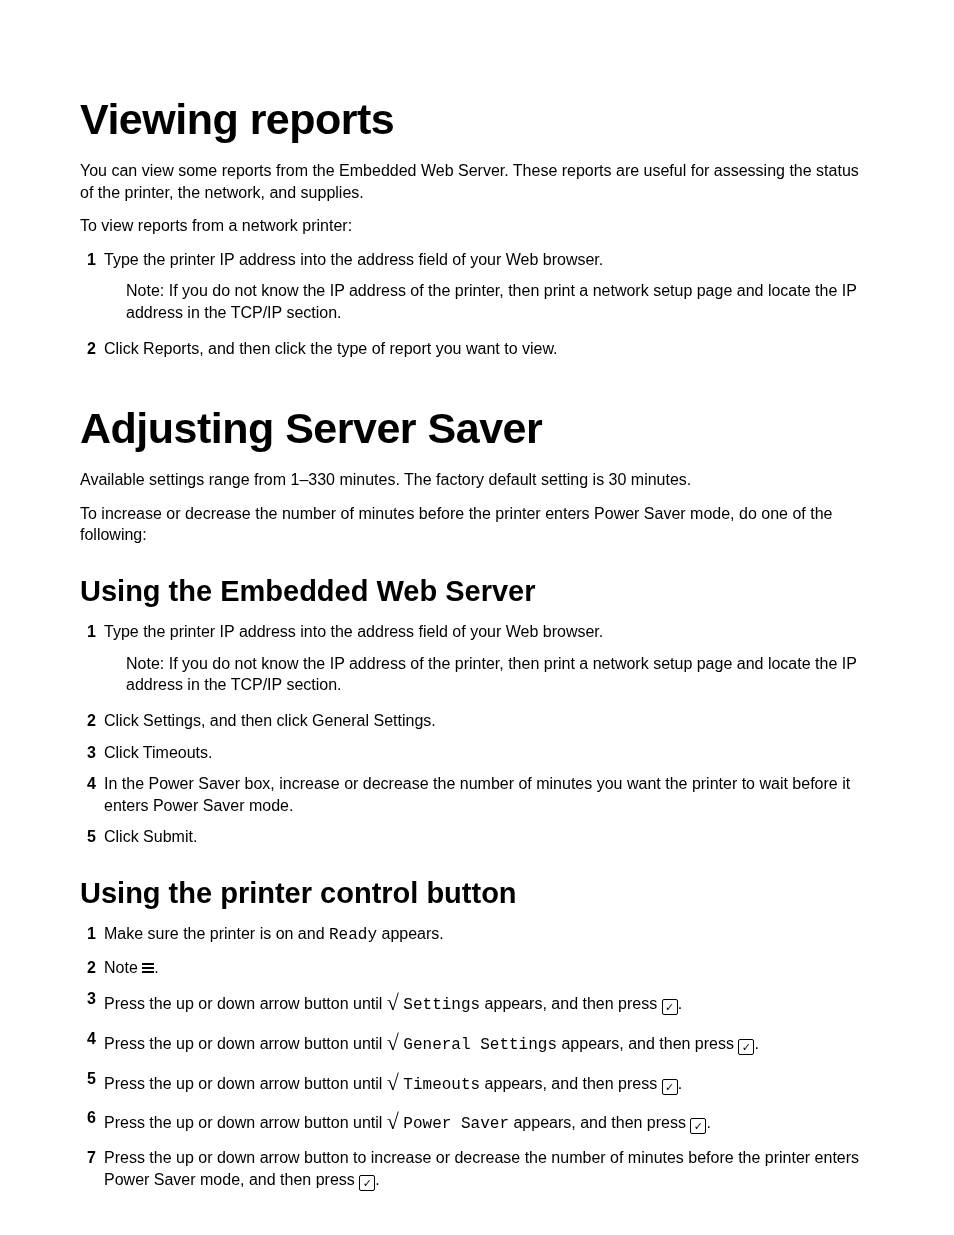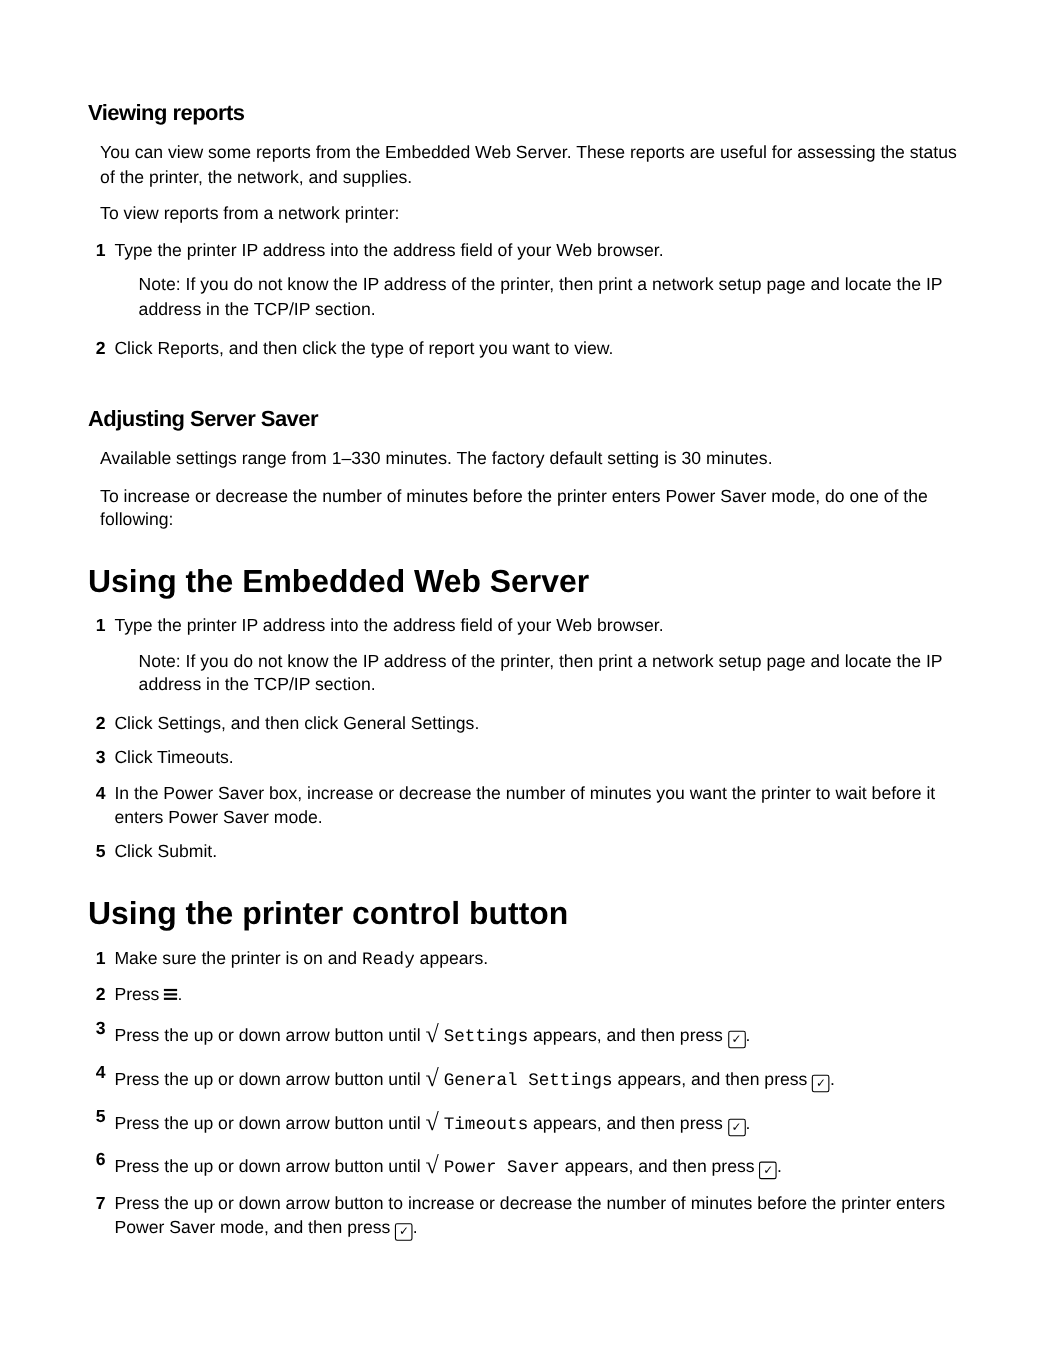--- a/index.html
+++ b/index.html
@@ -8,37 +8,36 @@
       font-family: Arial, Helvetica, sans-serif;
       color: #000;
       width: 954px;
       margin: 0 auto;
       padding: 80px 80px 40px 80px;
       font-size: 16px;
       line-height: 1.35;
     }
     h1 {
       font-family: "Trebuchet MS", Arial, sans-serif;
-      font-size: 20px;
+      font-size: 43px;
       font-weight: 700;
       margin-top: 10px;
       margin-bottom: 12px;
       letter-spacing: -0.5px;
     }
     h1.second { margin-top: 40px; }
     h2 {
       font-family: "Trebuchet MS", Arial, sans-serif;
       font-size: 29px;
       font-weight: 700;
       margin-top: 26px;
       margin-bottom: 10px;
     }
     p.body {
       margin-bottom: 12px;
-      margin-left: 11px;
     }
     ol {
       list-style: none;
       padding-left: 0;
       margin: 0;
     }
     li {
       display: flex;
       align-items: flex-start;
       margin-bottom: 10px;
@@ -167,21 +166,21 @@
 <ol>
   <li>
     <span class="num">1</span>
     <div class="li-body">
       <span>Make sure the printer is on and </span><span class="mono">Ready</span><span> appears.</span>
     </div>
   </li>
   <li>
     <span class="num">2</span>
     <div class="li-body">
-      <span>Press </span><span class="menuicon"></span><span>.</span>
+      <span>Note </span><span class="menuicon"></span><span>.</span>
     </div>
   </li>
   <li>
     <span class="num">3</span>
     <div class="li-body">
       <span>Press the up or down arrow button until </span><span class="sqrt">√</span> <span class="mono">Settings</span><span> appears, and then press </span><span class="keybtn">✓</span><span>.</span>
     </div>
   </li>
   <li>
     <span class="num">4</span>

